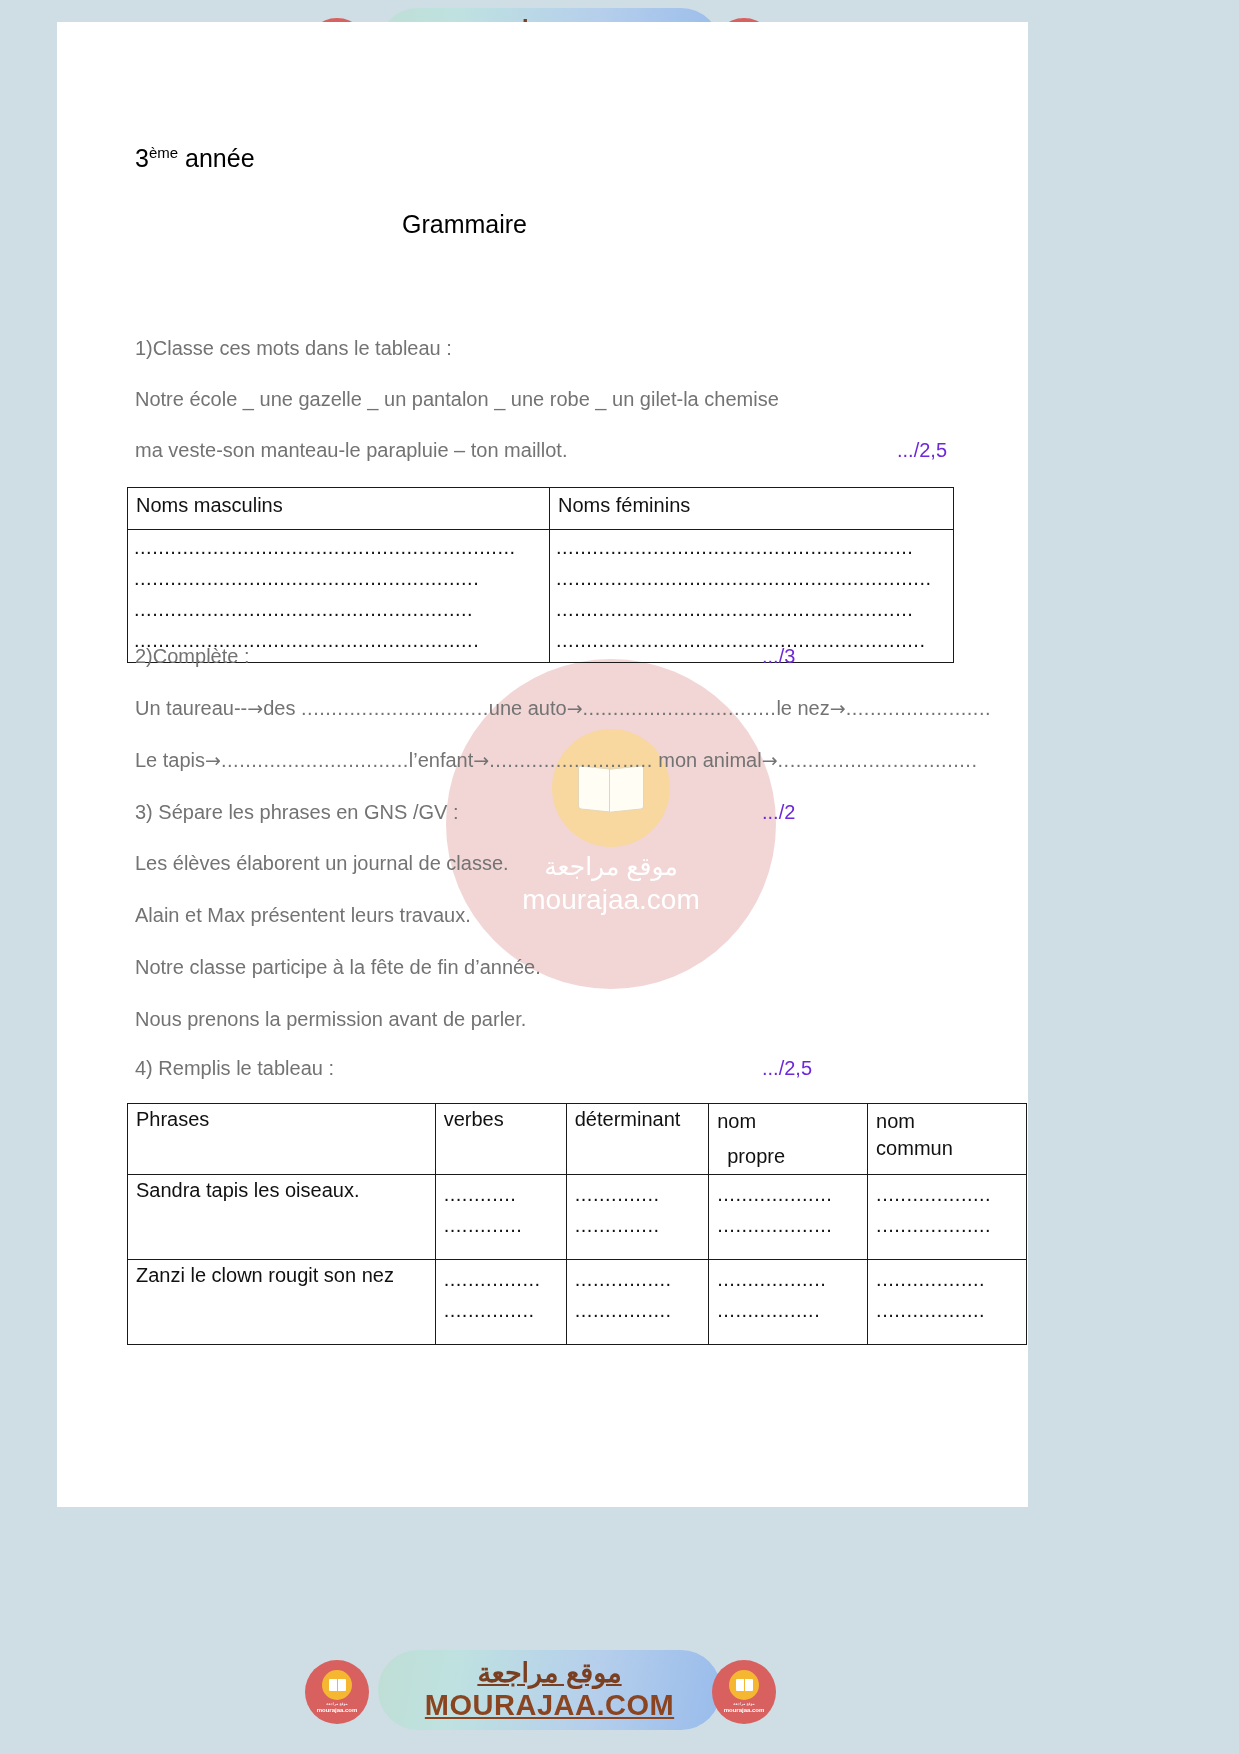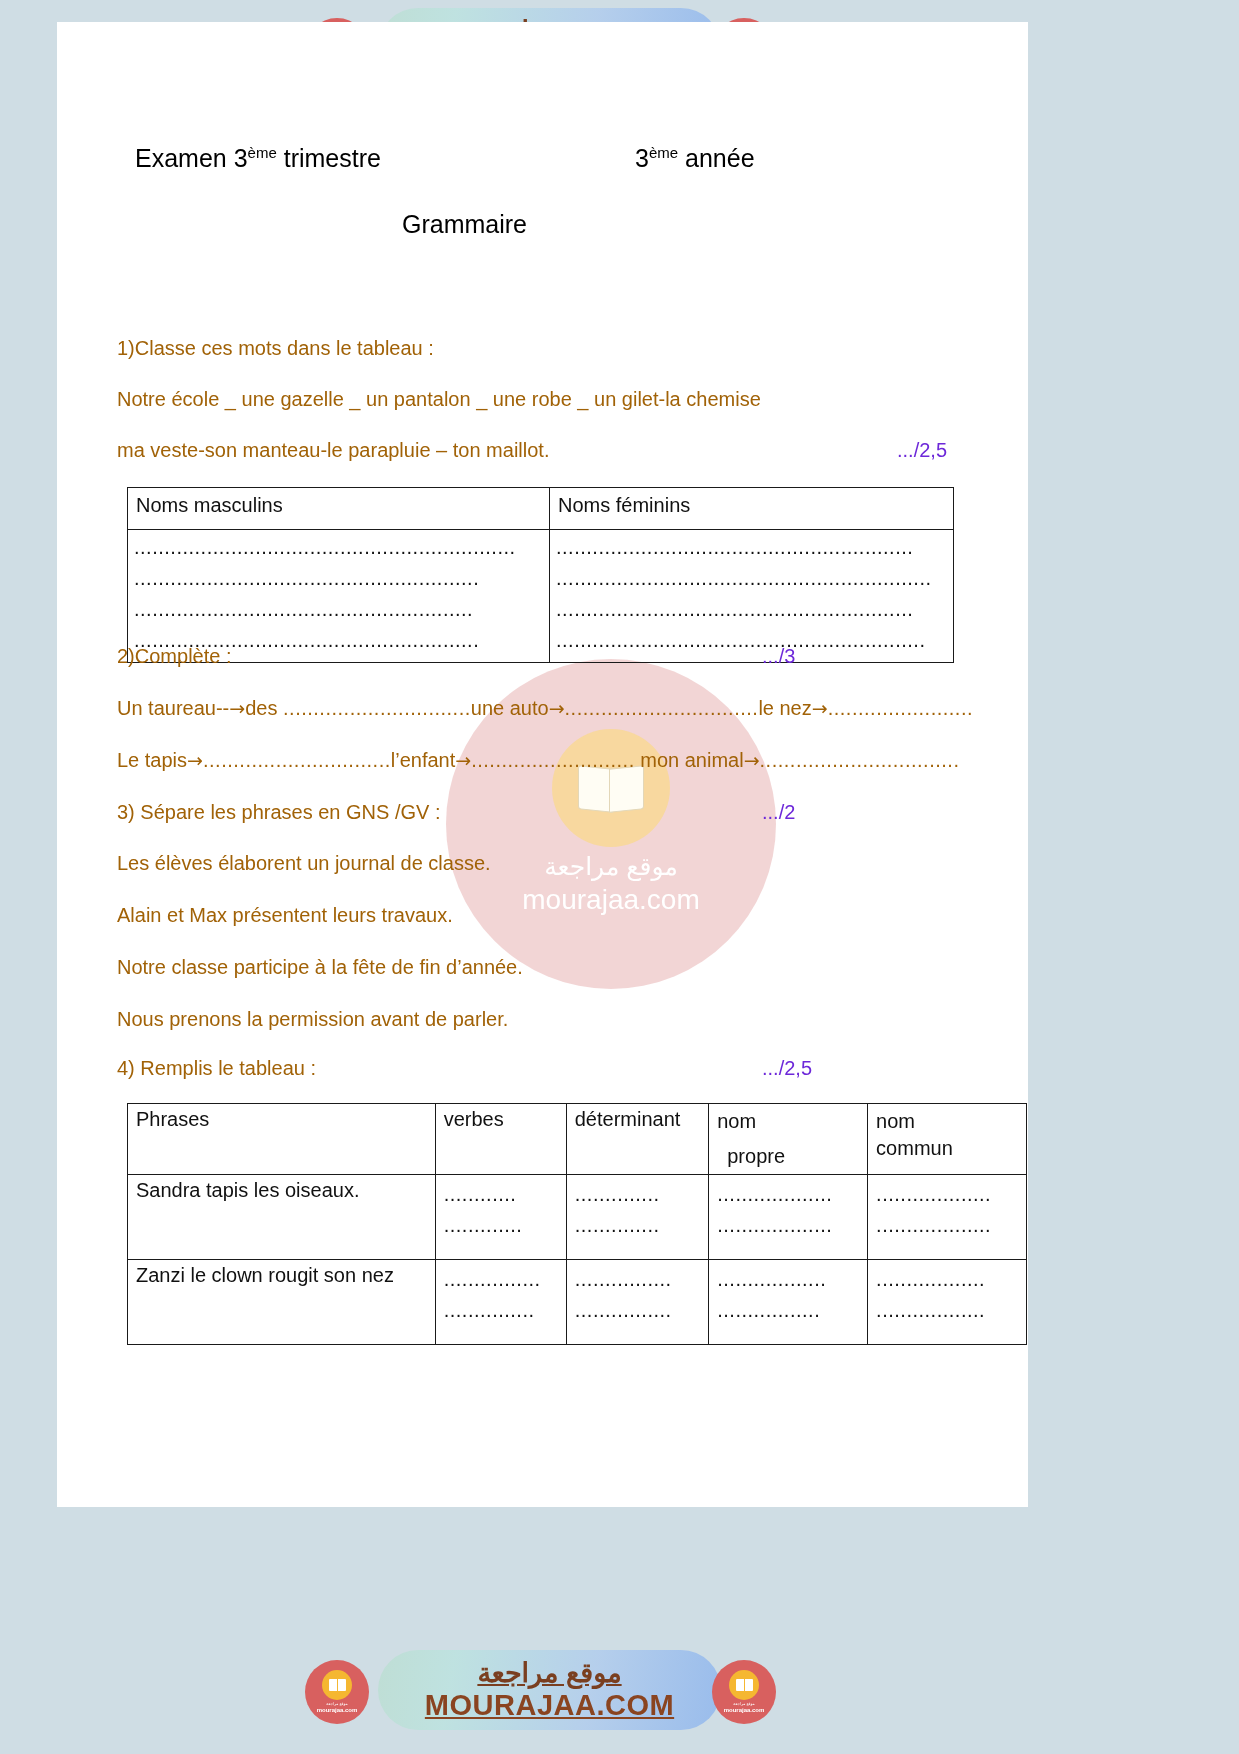--- a/index.html
+++ b/index.html
@@ -210,23 +210,23 @@
     top: 188px;
     left: 0;
     width: 815px;
     text-align: center;
     font-size: 25px;
     color: #000;
   }
 
   .line {
     position: absolute;
-    left: 60px;
+    left: 78px;
     font-size: 20px;
-    color: #a16207;
+    color: #737373;
     white-space: nowrap;
     text-align: center;
   }
   .score {
     position: absolute;
     font-size: 20px;
     color: #6d28d9;
   }
 
   
@@ -318,21 +318,20 @@
     </div>
     <div class="center-wm-text">
       <span class="center-wm-ar">موقع مراجعة</span>
       <span class="center-wm-latin">mourajaa.com</span>
     </div>
   </div>
 
   <div class="content">
 
     <div class="row-title">
-      <div class="title-left"><span>Examen 3</span><sup>ème</sup><span> trimestre</span></div>
       <div class="title-right"><span>3</span><sup>ème</sup><span> année</span></div>
     </div>
 
     <div class="subtitle">Grammaire</div>
 
     <div class="line" style="top:315px;">1)Classe ces mots dans le tableau :</div>
     <div class="line" style="top:366px;">Notre école _ une  gazelle _ un pantalon _ une robe _ un gilet-la chemise</div>
     <div class="line" style="top:417px;"> ma veste-son manteau-le parapluie – ton maillot.</div>
     <div class="score" style="top:417px; left:840px;">.../2,5</div>
 

